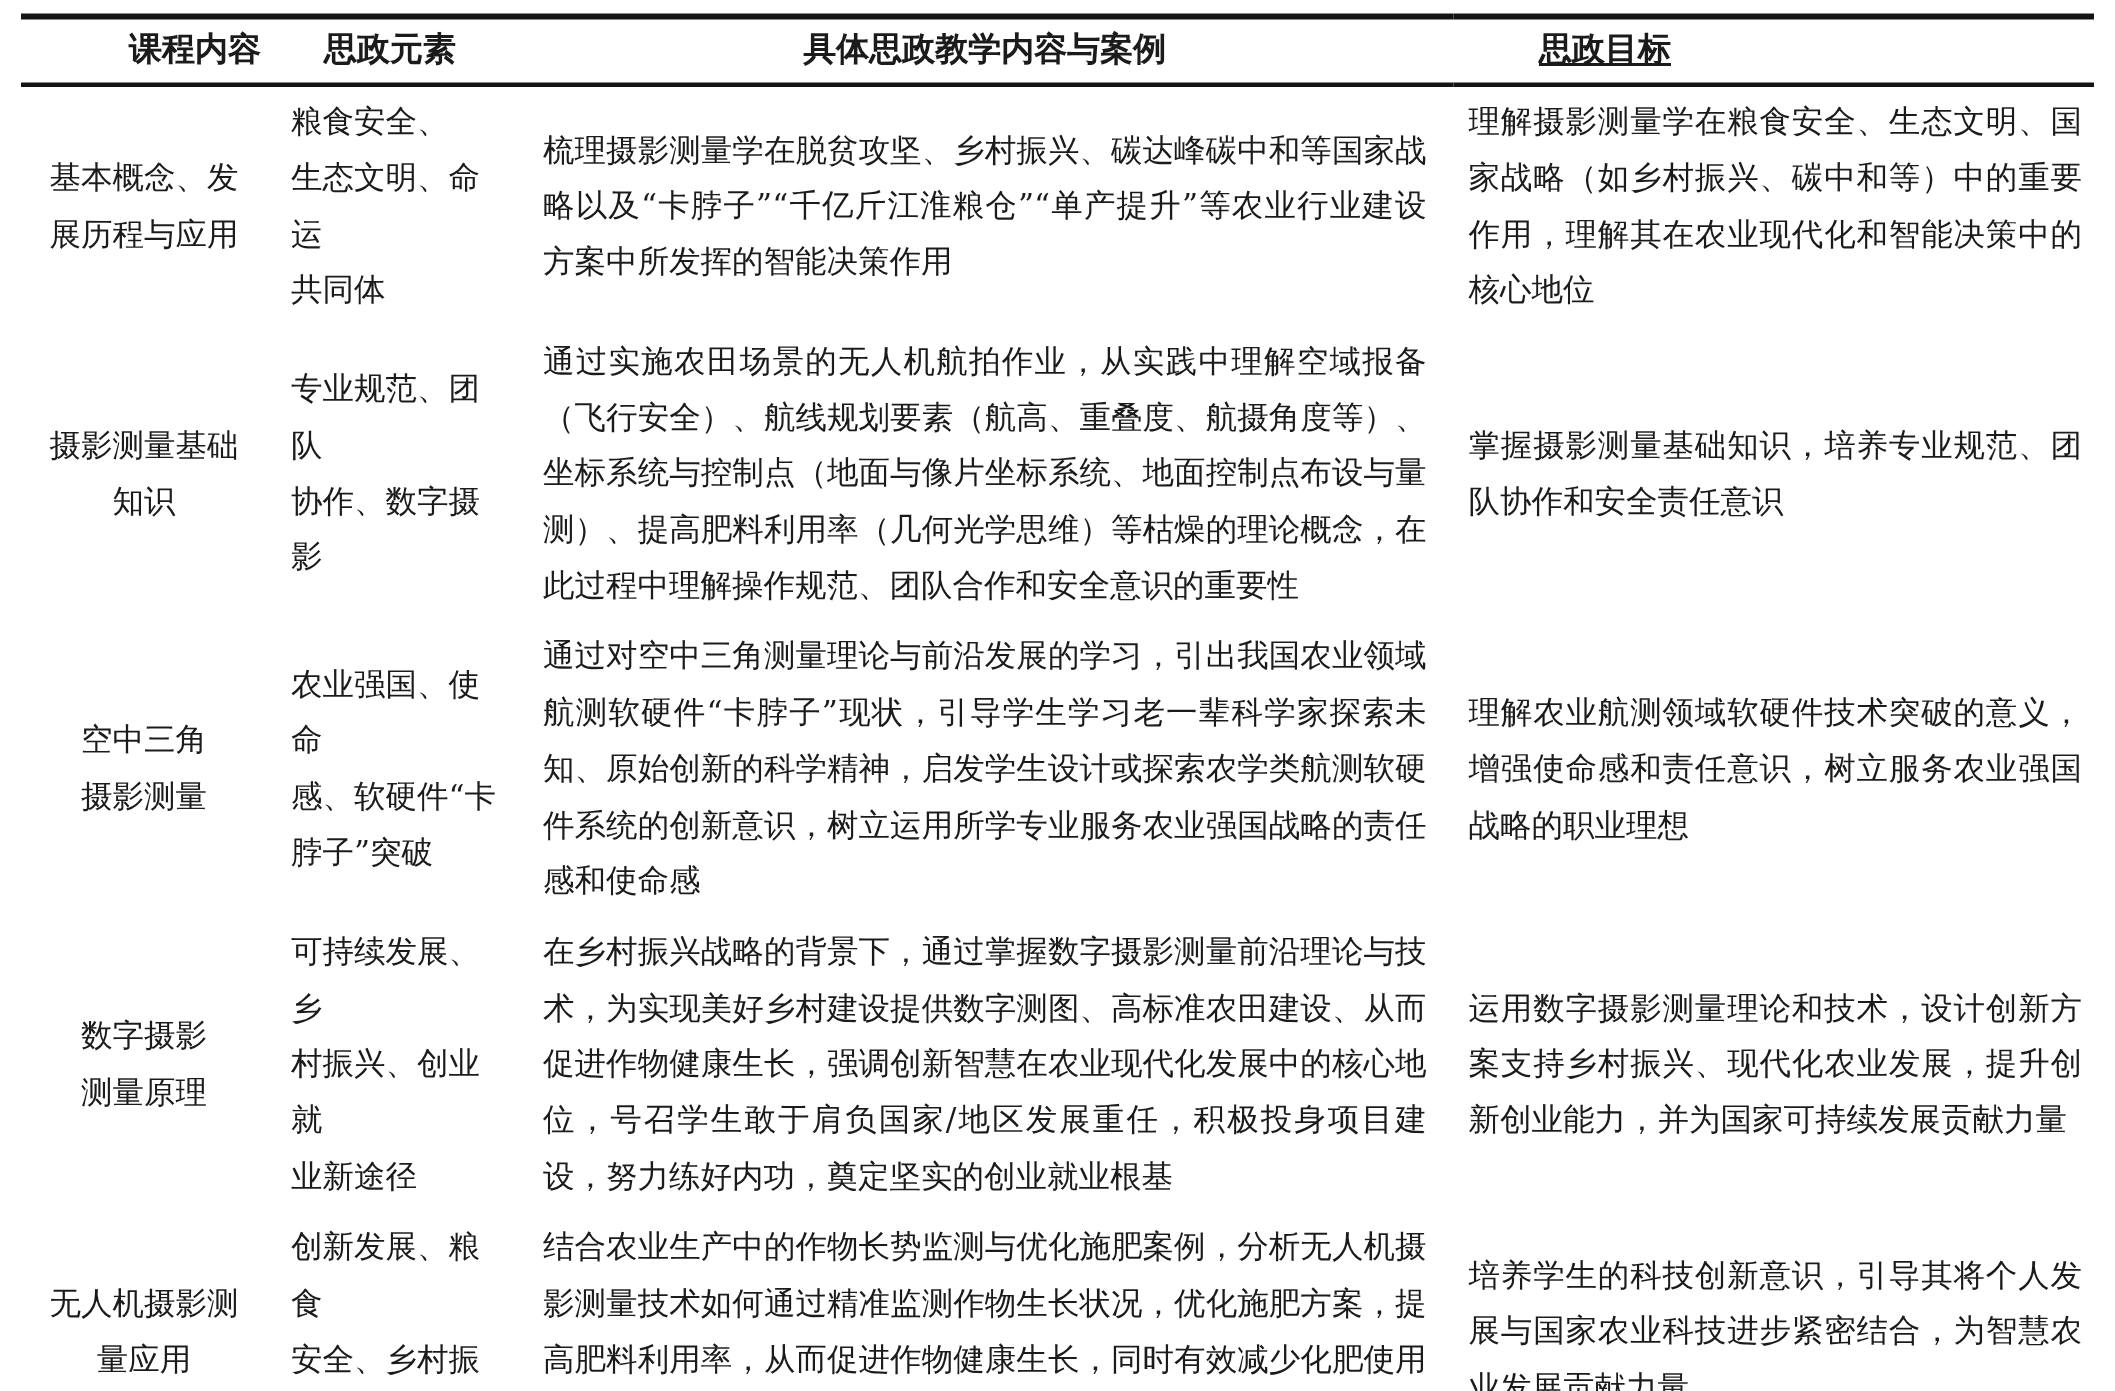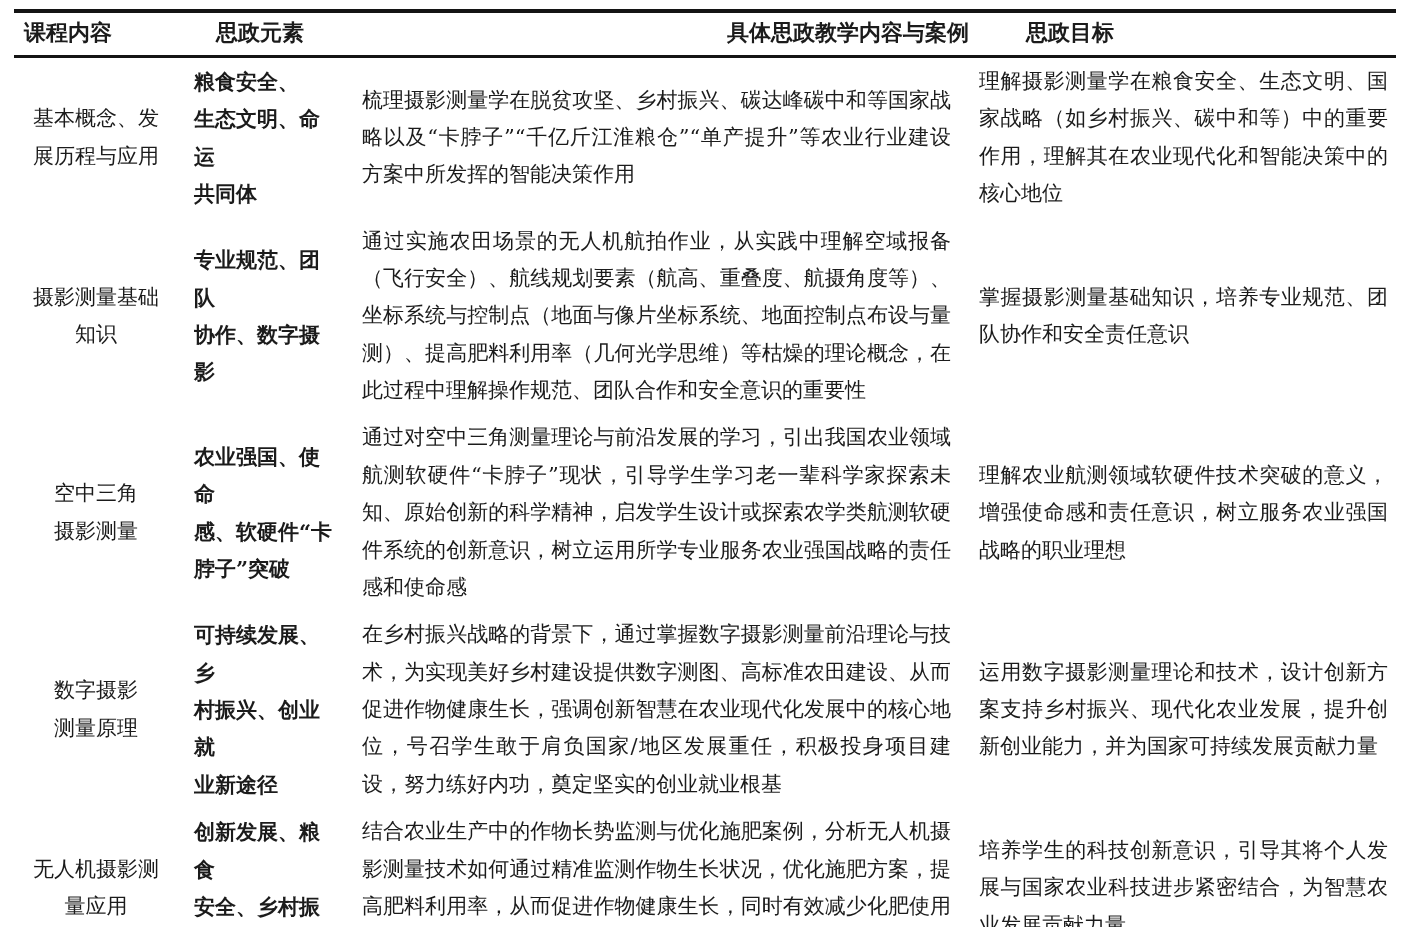--- a/index.html
+++ b/index.html
@@ -31,43 +31,42 @@
   col.c4 { width: 427px; }
 
   thead th {
     border-bottom: 3px solid #141414;
     font-size: 22px;
     font-weight: 600;
     padding: 5px 0 7px 0;
     vertical-align: middle;
     white-space: nowrap;
   }
-  th.h1 { text-align: left;  padding-left: 10px; }
+  th.h1 { text-align: right;  padding-left: 10px; }
   th.h2 { text-align: center;  padding-left: 2px; }
-  th.h3 { text-align: right; font-family: Liberation Mono, monospace; }
-  th.h4 { text-align: center; padding-right: 225px; }
+  th.h3 { text-align: center; font-family: Liberation Mono, monospace; }
+  th.h4 { text-align: center; padding-right: 225px; text-decoration: underline; }
 
   tbody td {
     vertical-align: middle;
     line-height: 1.78;
     padding-top: 5px;
     padding-bottom: 5px;
   }
   td.c1 {
     white-space: pre-line;
     padding-left: 10px;
     padding-right: 6px;
     text-align: center;
   }
   td.c2 {
     white-space: pre-line;
     padding-left: 20px;
     padding-right: 4px;
     text-align: left;
-    font-weight: bold;
   }
   td.c3 {
     padding-left: 18px;
     padding-right: 18px;
     text-align: justify;
   }
   td.c4 {
     padding-left: 10px;
     padding-right: 8px;
     text-align: justify;

